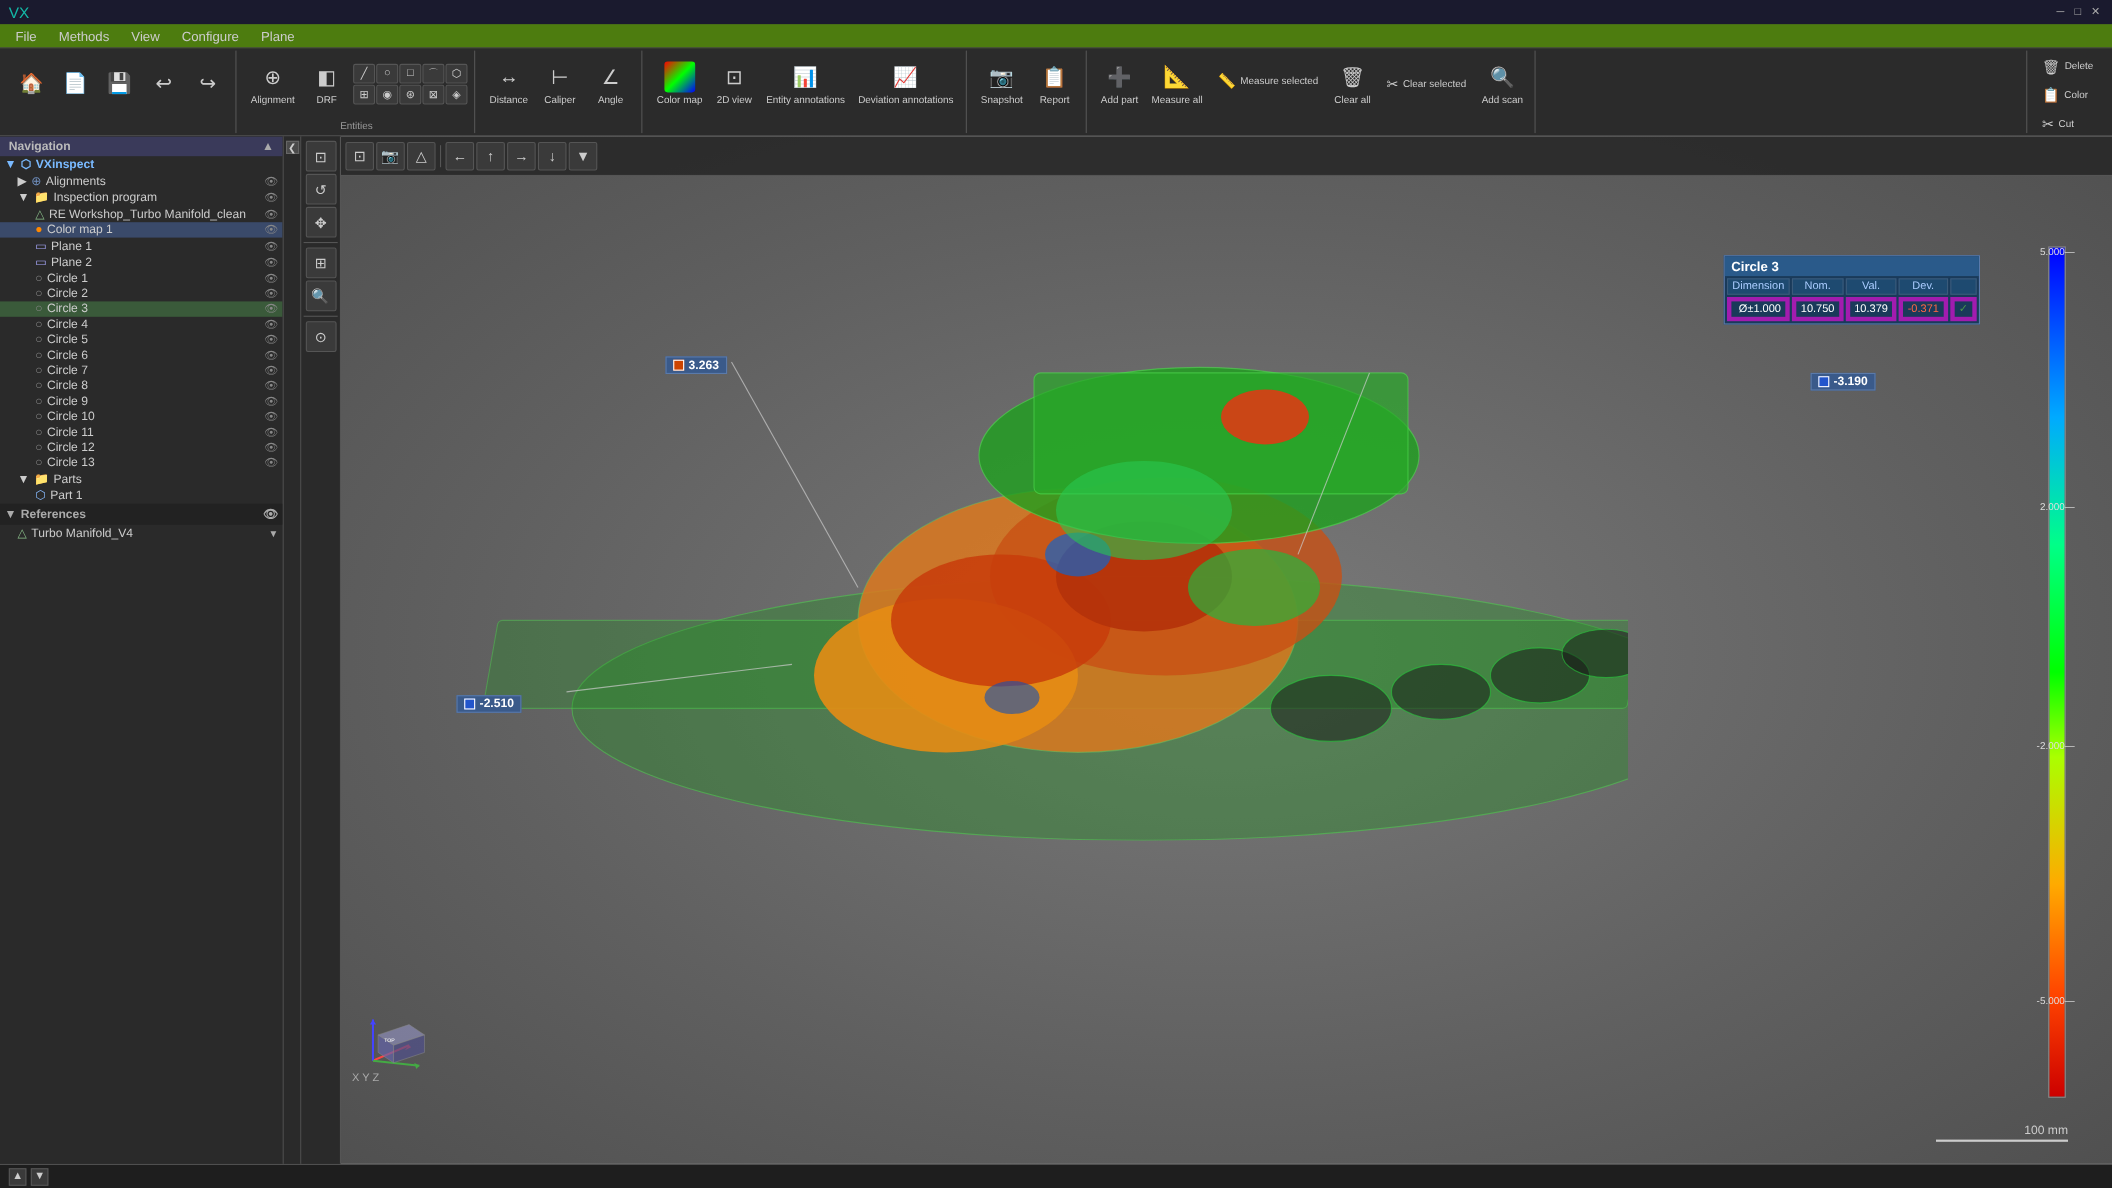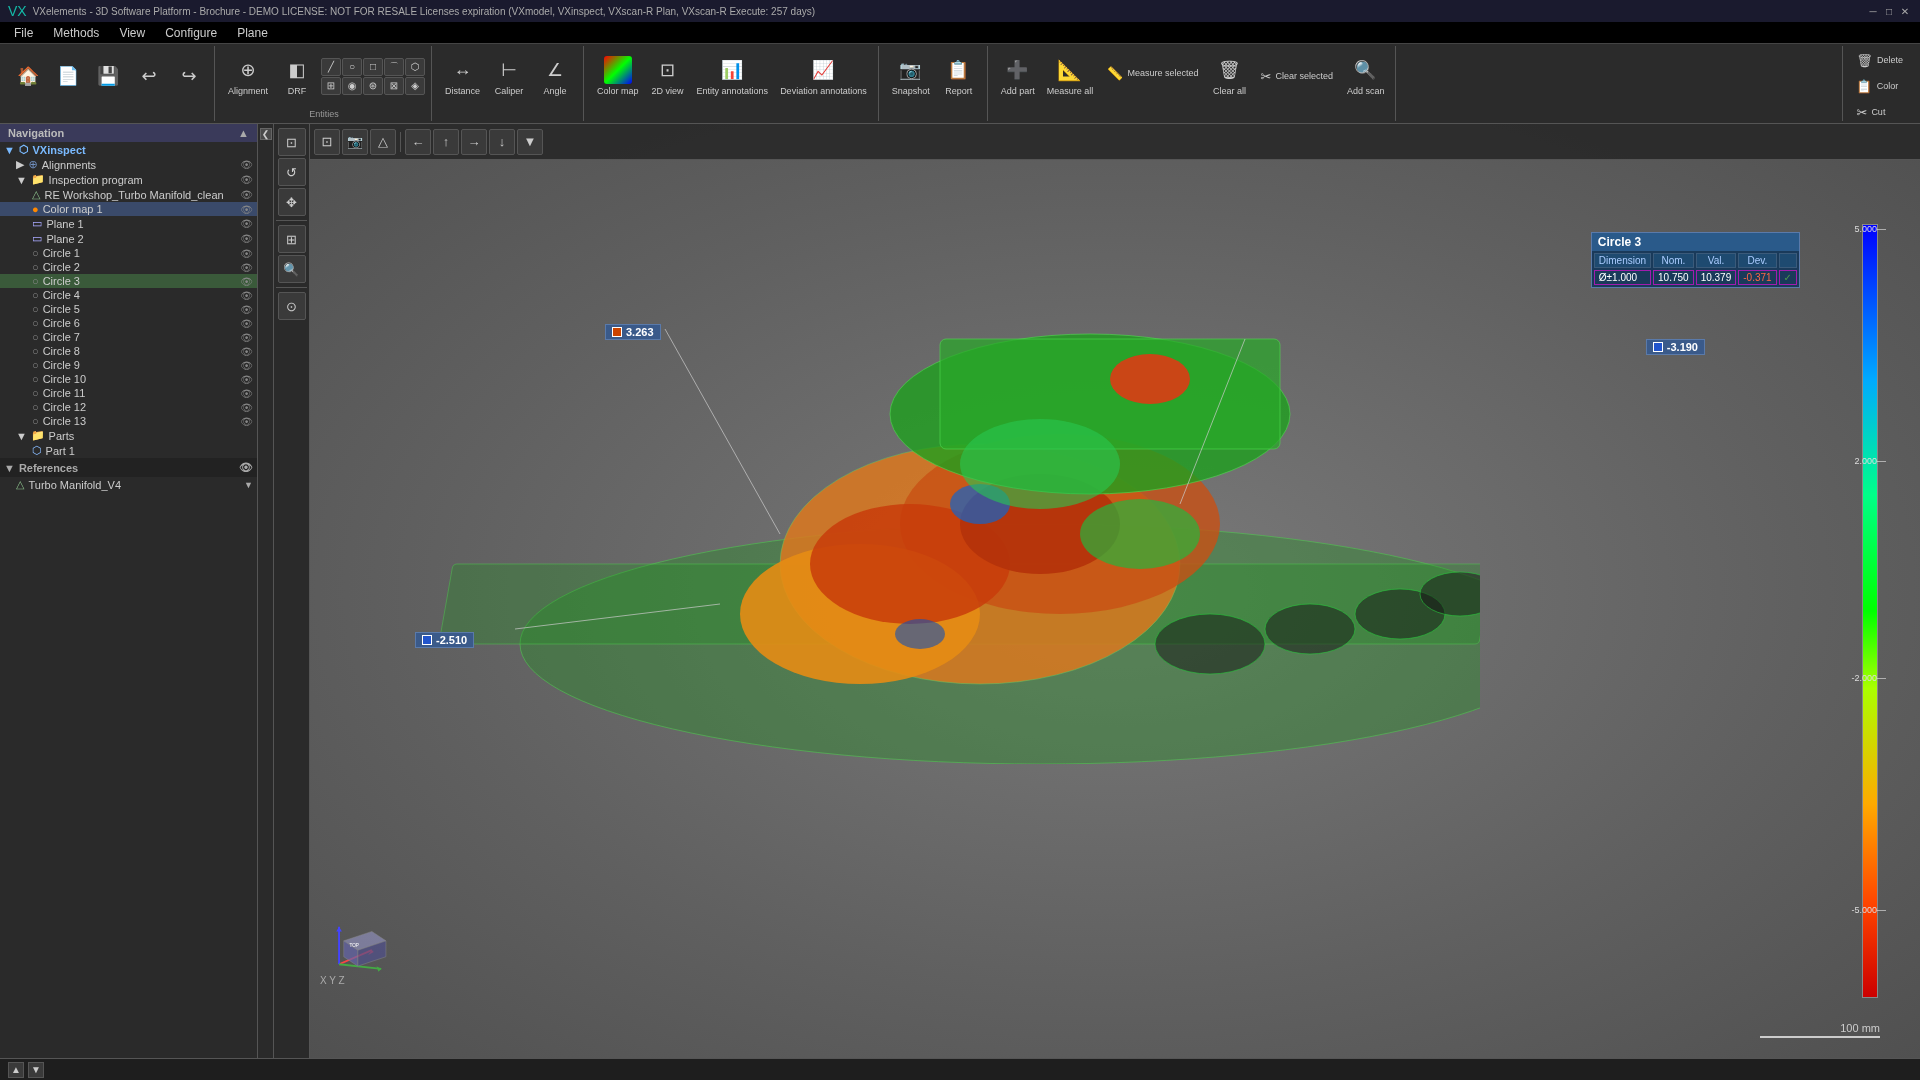--- a/index.html
+++ b/index.html
@@ -18,21 +18,21 @@
     }
     #titlebar-left { display: flex; align-items: center; gap: 6px; }
     #titlebar-controls { display: flex; gap: 2px; }
     #titlebar-controls span {
       width: 14px; height: 14px; display: inline-flex; align-items: center; justify-content: center;
       font-size: 10px; cursor: pointer; color: #aaa;
     }
 
     
     #menubar {
-      background: #000000;
+      background: #4d7c0f;
       height: 22px;
       display: flex;
       align-items: center;
       padding: 0 4px;
       border-bottom: 1px solid #444;
     }
     .menu-item {
       padding: 2px 10px;
       font-size: 12px;
       color: #ccc;
@@ -200,21 +200,21 @@
       font-size: 10px;
       min-width: 200px;
     }
     #info-box-title {
       background: #2a5a8a;
       padding: 2px 6px;
       font-weight: bold;
       font-size: 12px;
     }
     #info-box table { width: 100%; }
-    #info-box td { padding: 1px 4px; border: 1px solid #a21caf; text-align: left; }
+    #info-box td { padding: 1px 4px; border: 4px solid #a21caf; text-align: right; }
     #info-box th { padding: 1px 4px; border: 1px solid #3a5a7a; background: #1e4a70; text-align: center; font-weight: normal; color: #aaccff; margin-left: 25px; }
 
     
     #colorbar {
       position: absolute;
       right: 8px;
       top: 100px;
       width: 28px;
       bottom: 60px;
       display: flex;
@@ -360,21 +360,20 @@
       cursor: pointer;
       display: flex; align-items: center; justify-content: center;
     }
   </style>
 </head>
 <body>
 
 <div id="titlebar">
   <div id="titlebar-left">
     <span style="font-size:14px; color:#14b8a6;">VX</span>
-    <span style="font-size:10px; color:#aaa;">VXelements - 3D Software Platform - Brochure - DEMO LICENSE: NOT FOR RESALE Licenses expiration (VXmodel, VXinspect, VXscan-R Plan, VXscan-R Execute: 257 days)</span>
   </div>
   <div id="titlebar-controls">
     <span style="cursor:pointer;">─</span>
     <span style="cursor:pointer;">□</span>
     <span class="close" style="cursor:pointer;">✕</span>
   </div>
 </div>
 
 <div id="menubar">
   <div class="menu-item">File</div>

